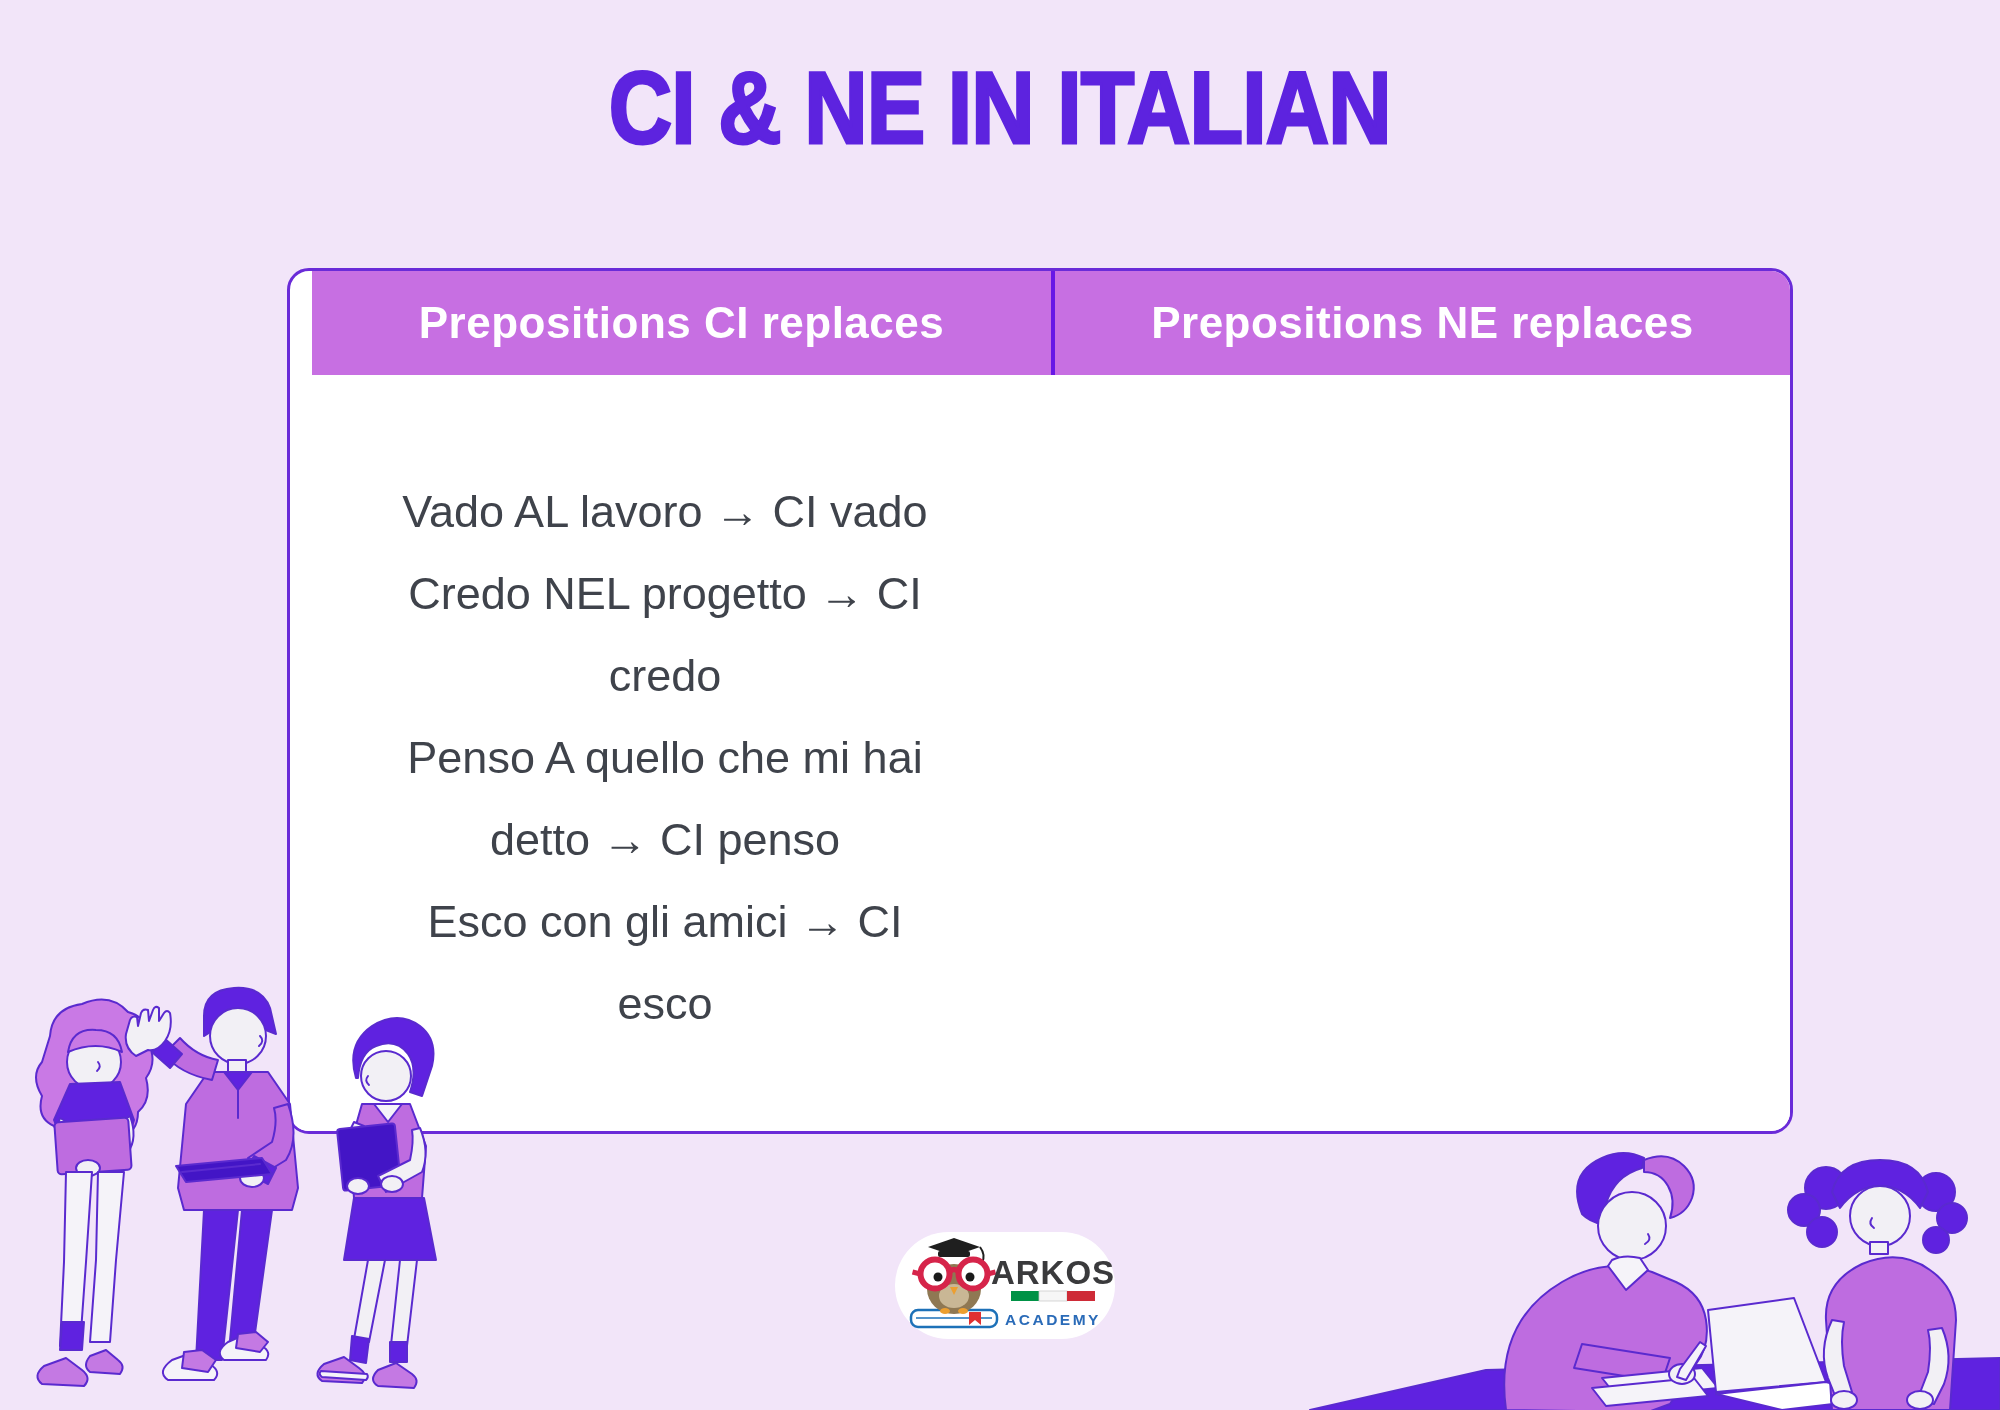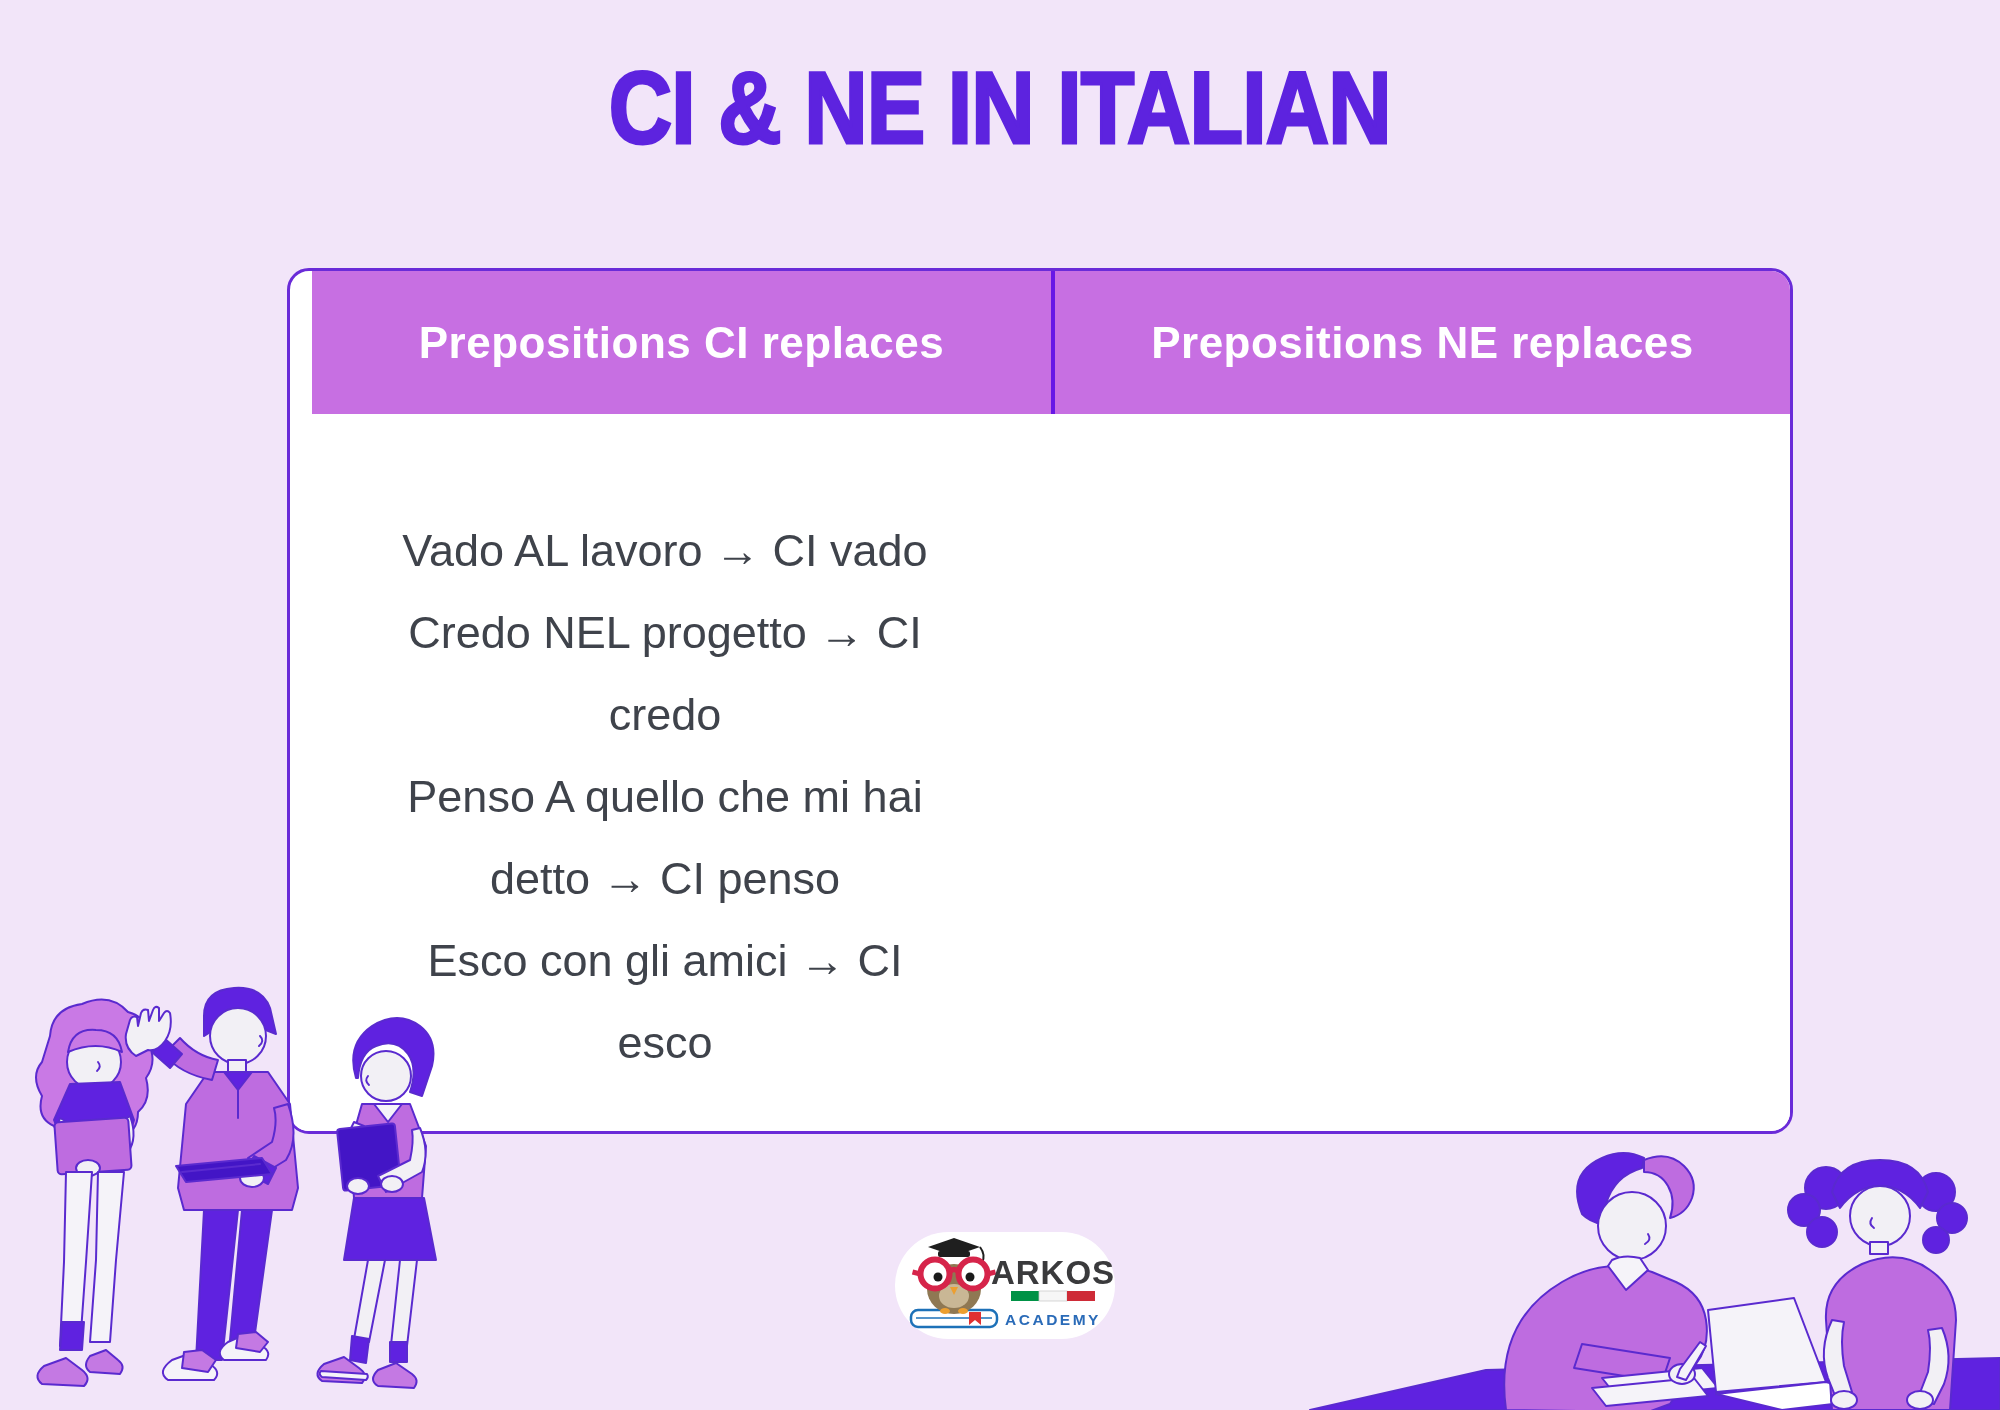--- a/index.html
+++ b/index.html
@@ -12,21 +12,21 @@
   html,body{margin:0;padding:0;}
   .canvas{position:relative;width:2000px;height:1410px;background:var(--bg);
     overflow:hidden;font-family:"Liberation Sans","DejaVu Sans",sans-serif;}
   .title{position:absolute;top:50px;left:0;width:100%;text-align:center;margin:0;}
   .title-text{display:inline-block;font-size:102px;font-weight:900;color:var(--title);
     transform:scaleX(0.86);transform-origin:center;white-space:nowrap;
     letter-spacing:-1px;-webkit-text-stroke:3px currentColor;}
   .tbl{position:absolute;left:287px;top:268px;width:1506px;height:866px;
     background:var(--panel);border:3px solid var(--table-border);border-radius:22px;
     overflow:hidden;display:flex;flex-direction:column;box-sizing:border-box;}
-  .tbl-head{display:flex;height:143px;flex:none;background:var(--header-bg);margin-left:22px;}
+  .tbl-head{display:flex;height:104px;flex:none;background:var(--header-bg);margin-left:22px;}
   .tbl-body{display:flex;flex:1;background:var(--panel);}
   .cell{width:50%;box-sizing:border-box;}
   .cell.right{border-left:4px solid var(--divider);}
   .head-cell{display:flex;align-items:center;justify-content:center;
     color:var(--header-fg);font-size:44px;font-weight:700;letter-spacing:0.5px;}
   .body-cell{padding-top:96px;text-align:center;font-size:45px;line-height:82px;
     color:var(--text);white-space:pre-line;}
   .logo{position:absolute;left:895px;top:1220px;width:220px;height:107px;
     background:var(--white);border-radius:54px;display:flex;align-items:center;
     justify-content:center;margin-top:12px;}

